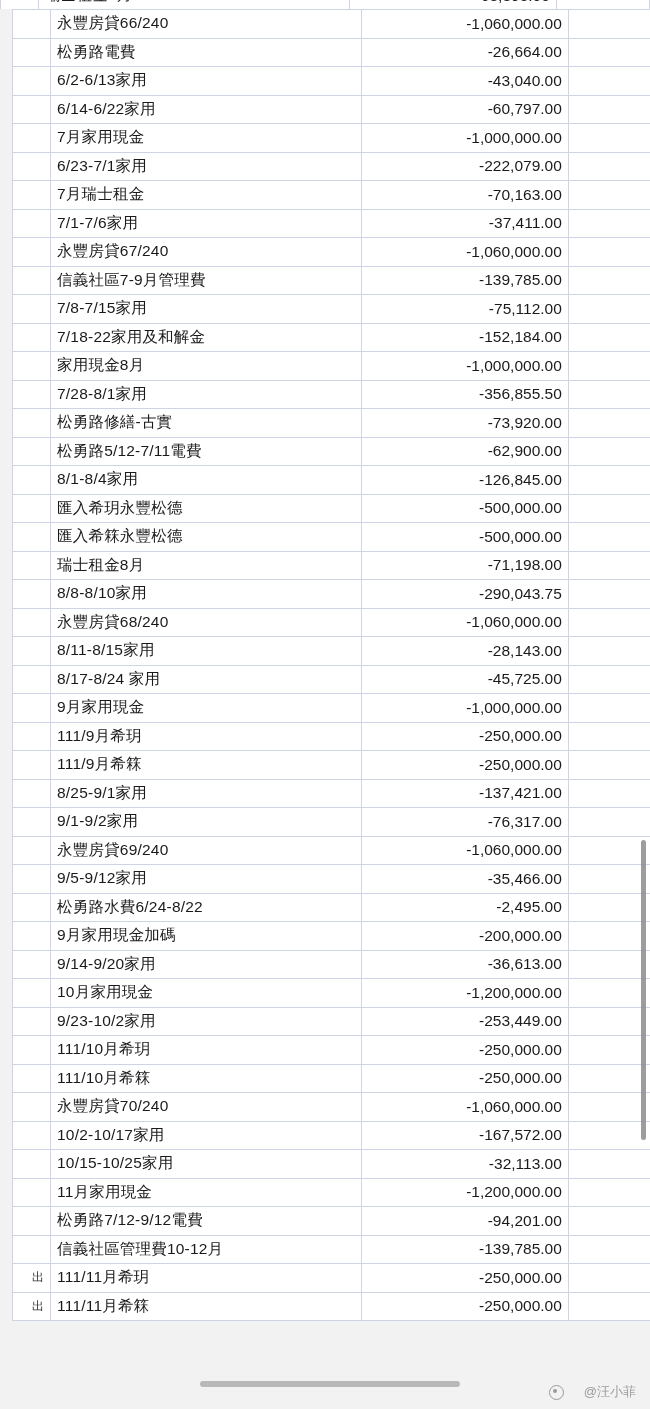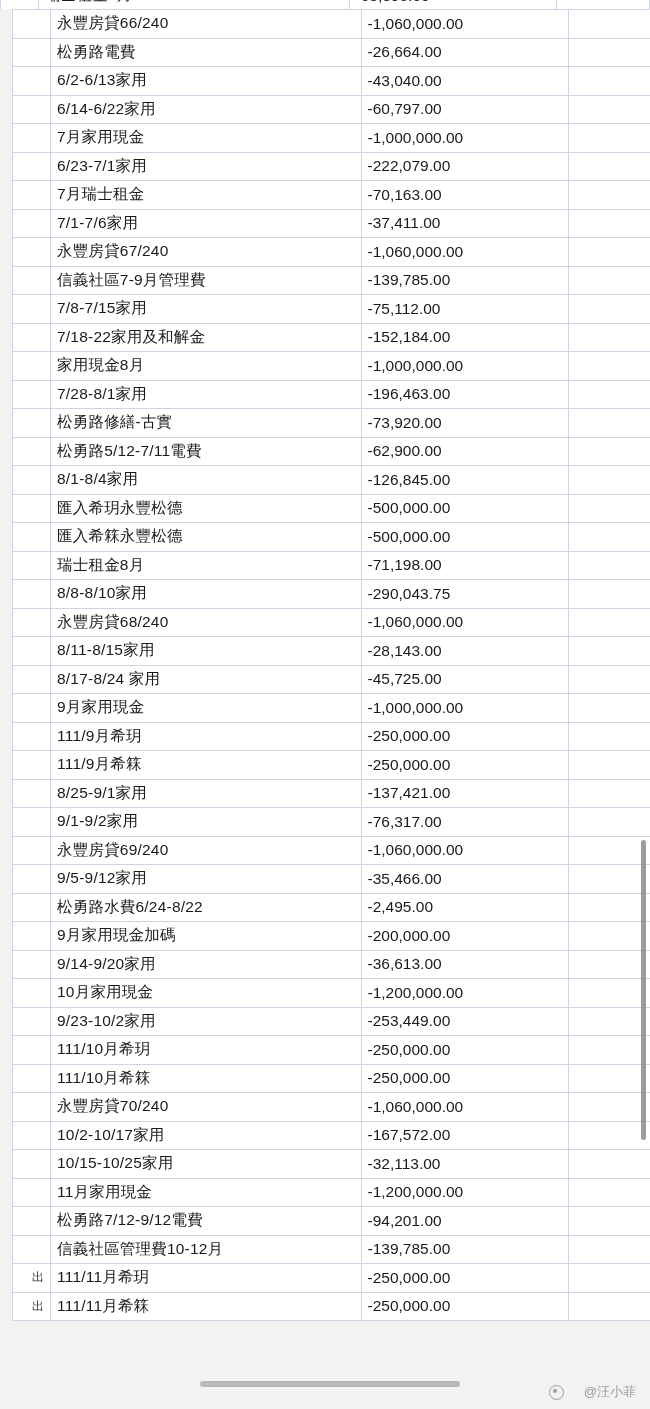--- a/index.html
+++ b/index.html
@@ -62,21 +62,21 @@
     padding-right: 2px;
   }
 
   td.label {
     text-align: left;
     font-size: 15.5px;
     letter-spacing: 0.2px;
   }
 
   td.amount {
-    text-align: left;
+    text-align: right;
     font-size: 15.5px;
     padding-right: 8px;
     font-variant-numeric: tabular-nums;
   }
 
   td.tail {
     border-top: none;
     border-bottom: none;
     border-right: none;
     border-left: 1px solid #cfd4e4;
@@ -281,21 +281,21 @@
         </tr>
         <tr>
           <td class="gutter"></td>
           <td class="label">家用現金8月</td>
           <td class="amount">-1,000,000.00</td>
           <td class="tail"></td>
         </tr>
         <tr>
           <td class="gutter"></td>
           <td class="label">7/28-8/1家用</td>
-          <td class="amount">-196,463.00</td>
+          <td class="amount">-356,855.50</td>
           <td class="tail"></td>
         </tr>
         <tr>
           <td class="gutter"></td>
           <td class="label">松勇路修繕-古實</td>
           <td class="amount">-73,920.00</td>
           <td class="tail"></td>
         </tr>
         <tr>
           <td class="gutter"></td>

